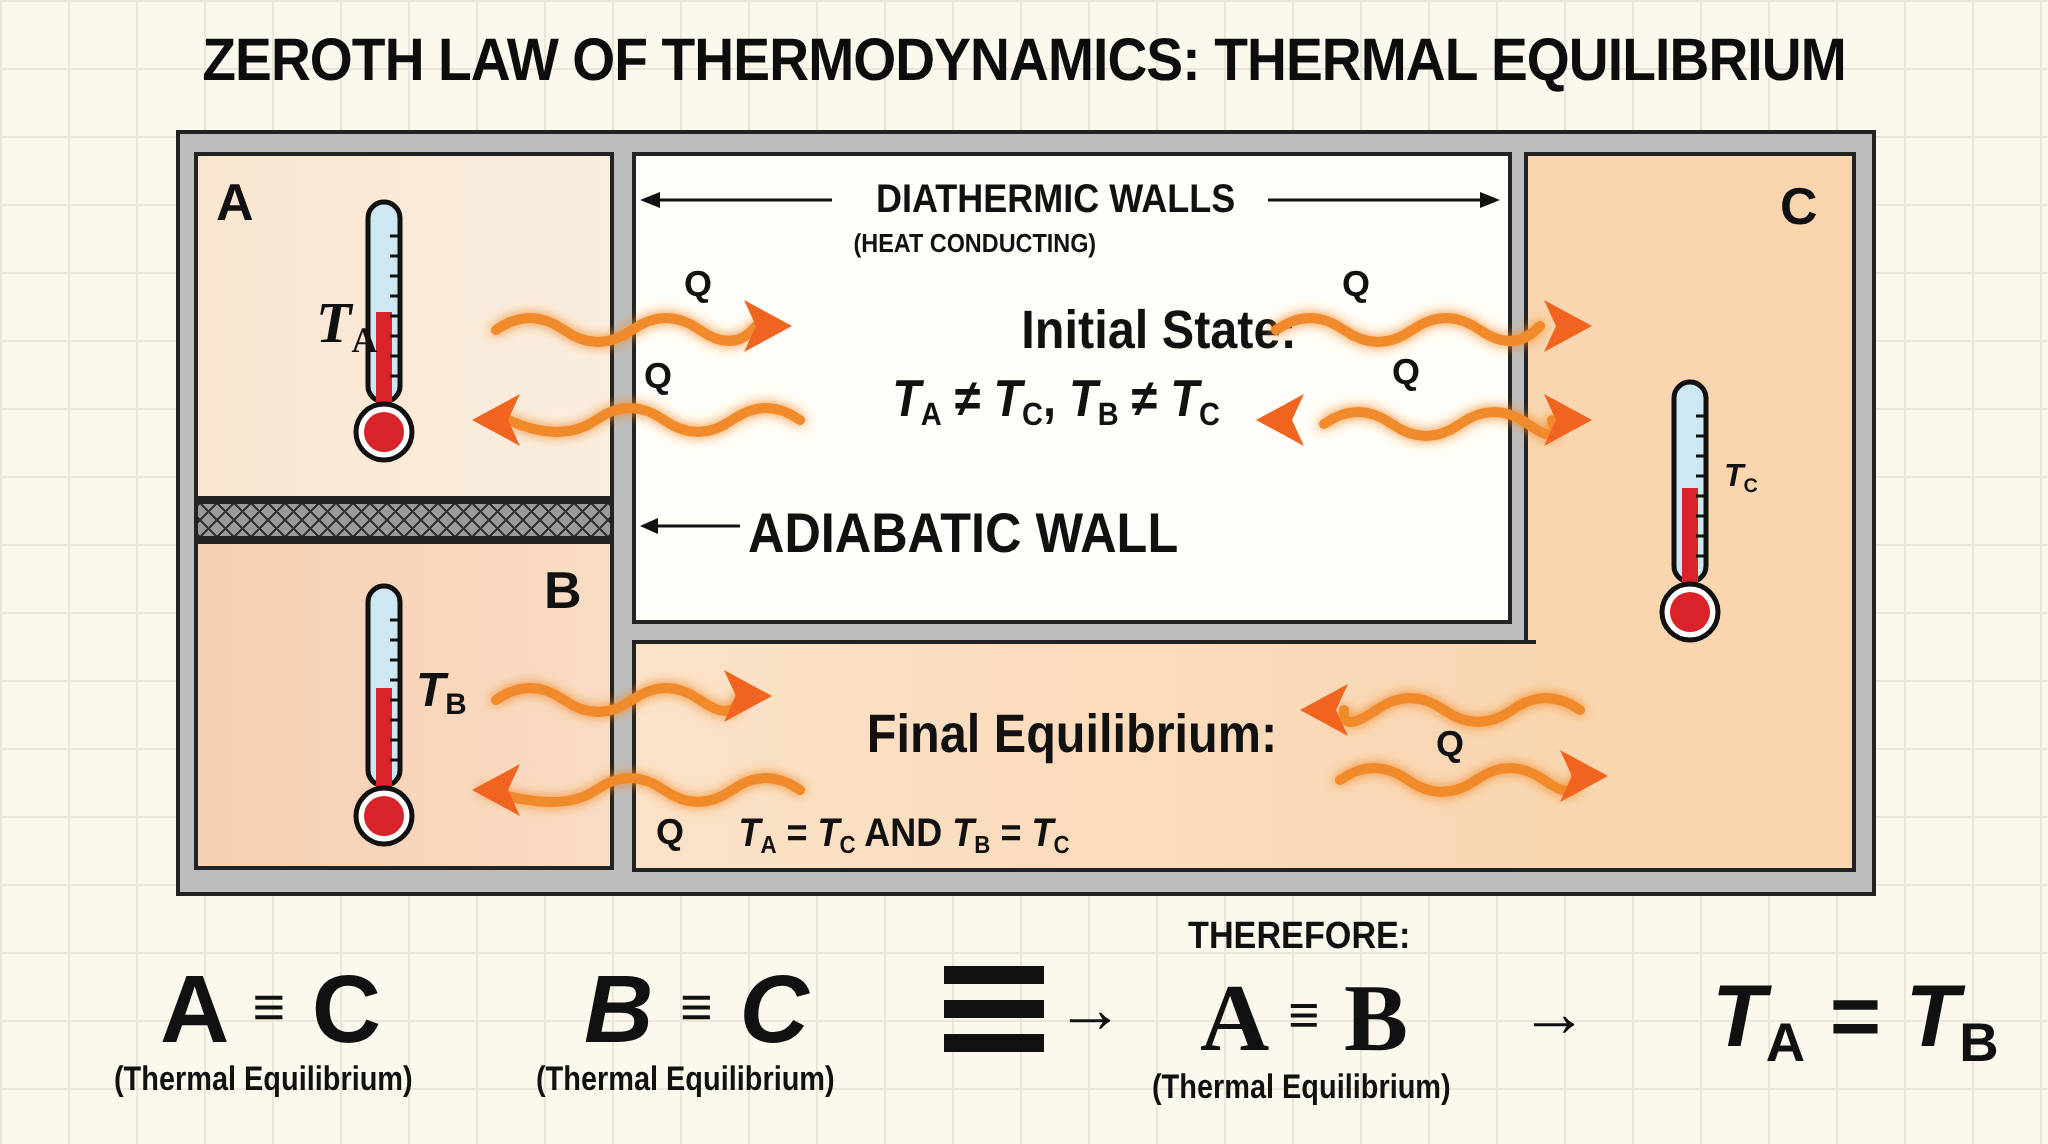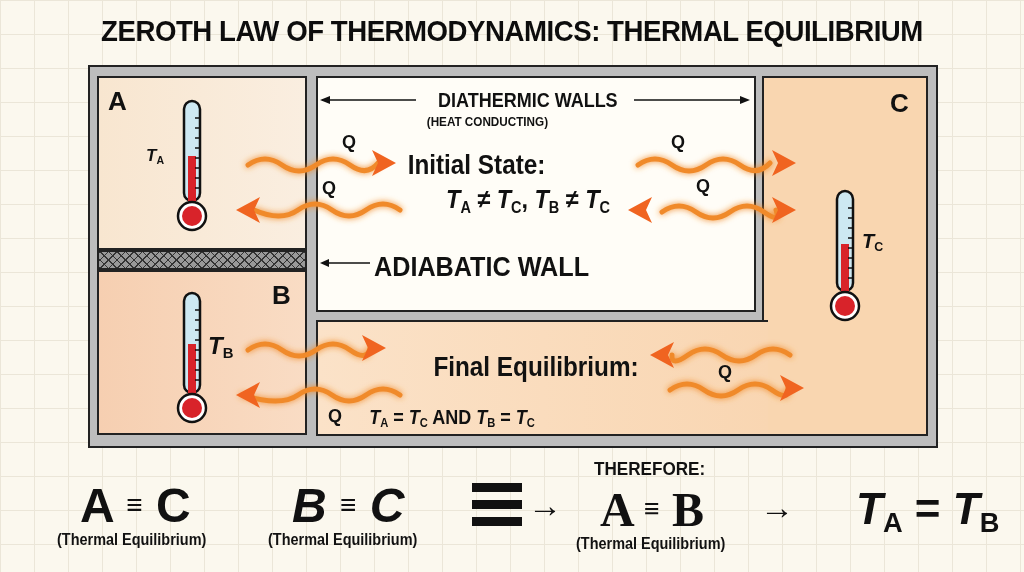--- a/index.html
+++ b/index.html
@@ -73,21 +73,21 @@
     <line x1="28" y1="20" x2="23" y2="20"></line>
       <line x1="28" y1="30" x2="23" y2="30"></line>
       <line x1="28" y1="40" x2="23" y2="40"></line>
       <line x1="28" y1="50" x2="23" y2="50"></line>
       <line x1="28" y1="60" x2="23" y2="60"></line>
       <line x1="28" y1="70" x2="23" y2="70"></line>
       <line x1="28" y1="80" x2="23" y2="80"></line>
       <line x1="28" y1="90" x2="23" y2="90"></line>
   </g>
 </svg>
-<div class="abs ital" style="left:146px;top:146px;font-size:17px;">
+<div class="abs ital" style="left:158px;top:146px;font-size:29px;font-family:Liberation Serif, serif;">
   <span>T</span><span class="sub txt-bold">A</span>
 </div>
 
 <svg class="abs" style="left:172px;top:290px" width="40" height="136">
   <rect x="12" y="3" width="16" height="100" rx="8" fill="#cde8f2" stroke="#111" stroke-width="2.5"></rect>
   <rect x="16" y="54" width="8" height="56" fill="#d8232a"></rect>
   <circle cx="20" cy="118" r="14" fill="#fff" stroke="#111" stroke-width="2.5"></circle>
   <circle cx="20" cy="118" r="10" fill="#d8232a"></circle>
   <g stroke="#111" stroke-width="1.5">
     <line x1="28" y1="20" x2="23" y2="20"></line>
@@ -113,21 +113,21 @@
     <line x1="28" y1="20" x2="23" y2="20"></line>
       <line x1="28" y1="30" x2="23" y2="30"></line>
       <line x1="28" y1="40" x2="23" y2="40"></line>
       <line x1="28" y1="50" x2="23" y2="50"></line>
       <line x1="28" y1="60" x2="23" y2="60"></line>
       <line x1="28" y1="70" x2="23" y2="70"></line>
       <line x1="28" y1="80" x2="23" y2="80"></line>
       <line x1="28" y1="90" x2="23" y2="90"></line>
   </g>
 </svg>
-<div class="abs ital" style="left:862px;top:230px;font-size:20px;">
+<div class="abs ital" style="left:862px;top:230px;font-size:16px;">
   <span>T</span><span class="sub txt-bold">C</span>
 </div>
 
 <svg class="abs" style="left:318px;top:92px" width="436" height="16">
   <line x1="4" y1="8" x2="98" y2="8" stroke="#111" stroke-width="1.5"></line>
   <polygon points="2,8 12,4 12,12" fill="#111"></polygon>
   <line x1="316" y1="8" x2="428" y2="8" stroke="#111" stroke-width="1.5"></line>
   <polygon points="432,8 422,4 422,12" fill="#111"></polygon>
 </svg>
 <div class="abs txt-bold" style="left:420px;top:89px;font-size:20px;width:216px;text-align:center;">
@@ -138,21 +138,21 @@
 </div>
 
 <svg class="abs" style="left:318px;top:256px" width="56" height="14">
   <line x1="6" y1="7" x2="52" y2="7" stroke="#111" stroke-width="1.5"></line>
   <polygon points="2,7 11,3 11,11" fill="#111"></polygon>
 </svg>
 <div class="abs txt-bold" style="left:374px;top:251px;font-size:28px;">
   <span class="cond">ADIABATIC WALL</span>
 </div>
 
-<div class="abs txt-bold" style="left:400px;top:150px;width:256px;text-align:left;font-size:27px;">
+<div class="abs txt-bold" style="left:400px;top:150px;width:256px;text-align:right;font-size:27px;">
   <span class="cond" style="transform-origin:center">Initial State:</span>
 </div>
 <div class="abs txt-bold" style="left:400px;top:184px;width:256px;text-align:center;font-size:26px;">
   <span class="cond" style="transform-origin:center">
     <i>T</i><span class="sub">A</span><span> ≠ </span><i>T</i><span class="sub">C</span><span>, </span><i>T</i><span class="sub">B</span><span> ≠ </span><i>T</i><span class="sub">C</span>
   </span>
 </div>
 
 <div class="abs txt-bold" style="left:380px;top:352px;width:270px;text-align:right;font-size:27px;">
   <span class="cond" style="transform-origin:center">Final Equilibrium:</span>

